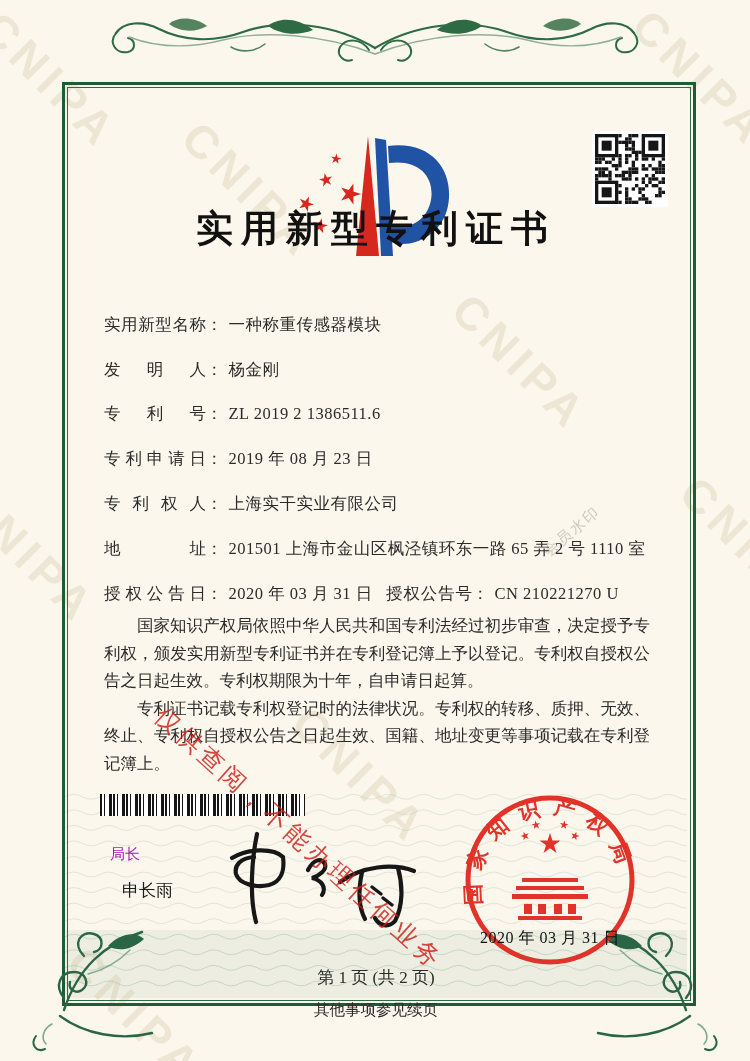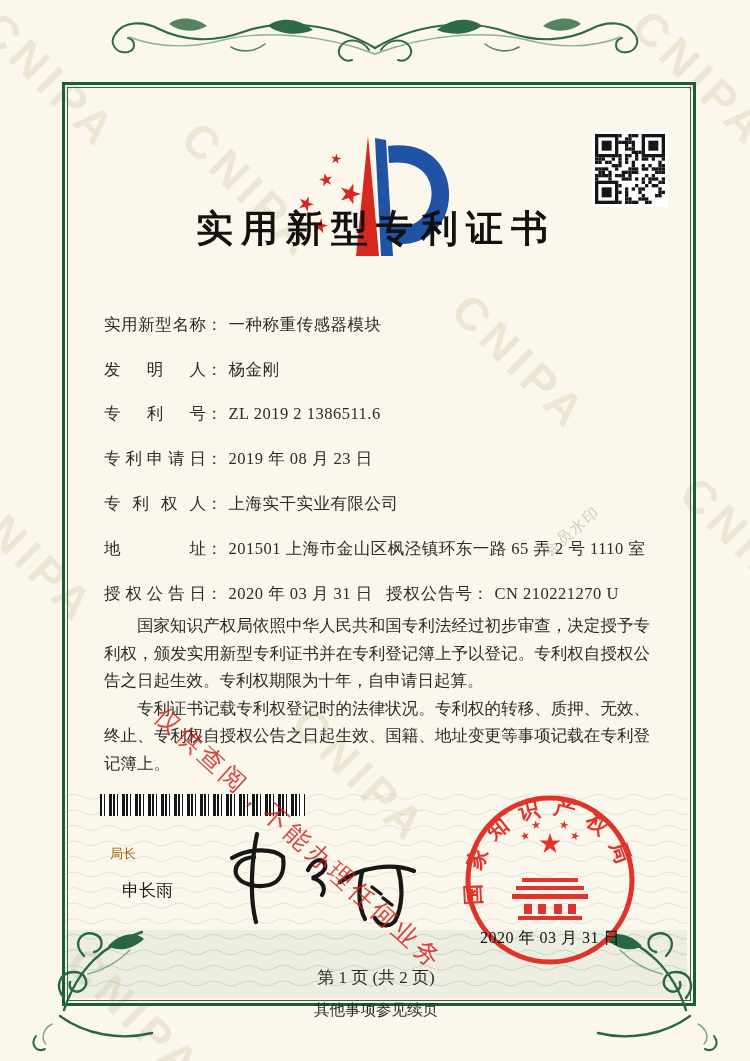--- a/index.html
+++ b/index.html
@@ -40,21 +40,21 @@
             font-size:16.5px;line-height:27.5px;text-align:justify;}
   .bodytext p{margin:0;text-indent:2em;}
 
   
   .waves{position:absolute;left:65px;top:788px;width:622px;height:210px;z-index:1;}
   .waves-tint{position:absolute;left:65px;top:930px;width:622px;height:68px;
               background:rgba(139,175,148,.12);z-index:1;}
   .barcode{position:absolute;left:100px;top:794px;width:205px;height:22px;z-index:3;
            background:repeating-linear-gradient(90deg,#161616 0 2px,#fff 2px 4px,#161616 4px 5px,#fff 5px 9px,#161616 9px 12px,#fff 12px 13px),#fff;}
   .sig-title{position:absolute;left:110px;top:845px;font-family:"Liberation Sans","DejaVu Sans",sans-serif;
-             font-size:13px;color:#a16207;z-index:3;}
+             font-size:15px;color:#a21caf;z-index:3;}
   .sig-name{position:absolute;left:110px;top:879px;font-family:"Liberation Sans","DejaVu Sans",sans-serif;
             font-size:17px;color:#1c1c1c;z-index:3;margin-left:12px;}
   .sig-svg{position:absolute;left:212px;top:826px;width:220px;height:102px;z-index:4;}
   .seal{position:absolute;left:462px;top:792px;width:176px;height:176px;z-index:4;opacity:.93;}
   .seal-date{position:absolute;left:462px;top:928px;width:176px;text-align:center;font-size:16px;
              color:#111;z-index:5;letter-spacing:.5px;}
 
   
   .page-info{position:absolute;left:62px;top:966px;width:628px;text-align:center;font-size:17px;z-index:3;}
   .cont-note{position:absolute;left:62px;top:1000px;width:628px;text-align:center;font-size:15.5px;z-index:3;}

